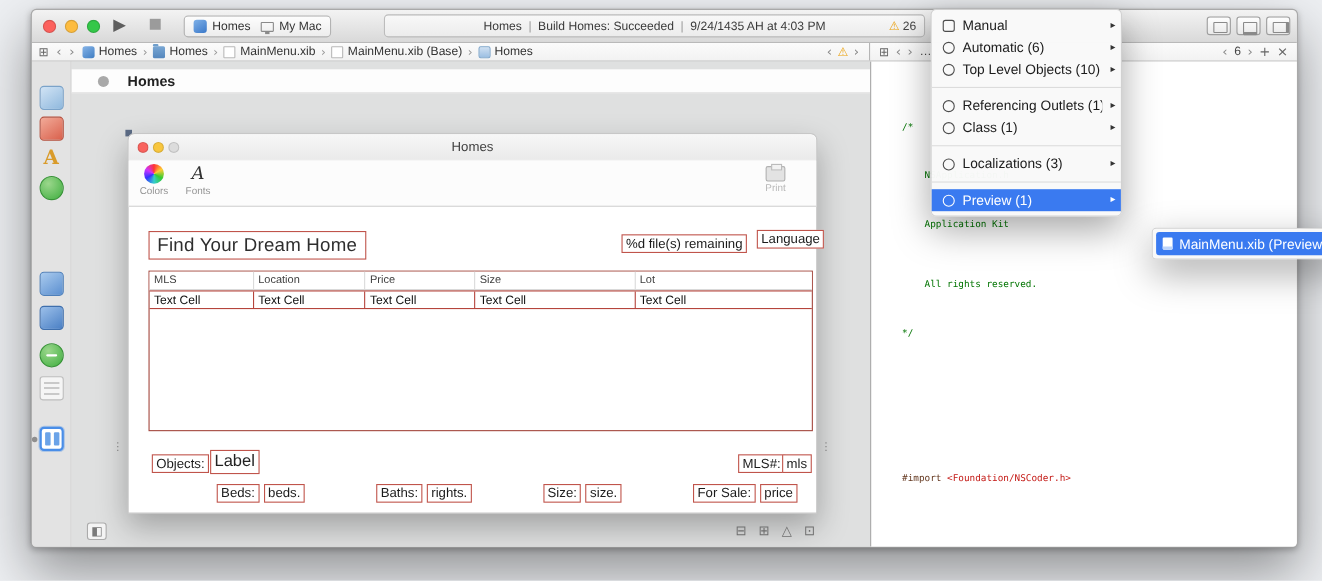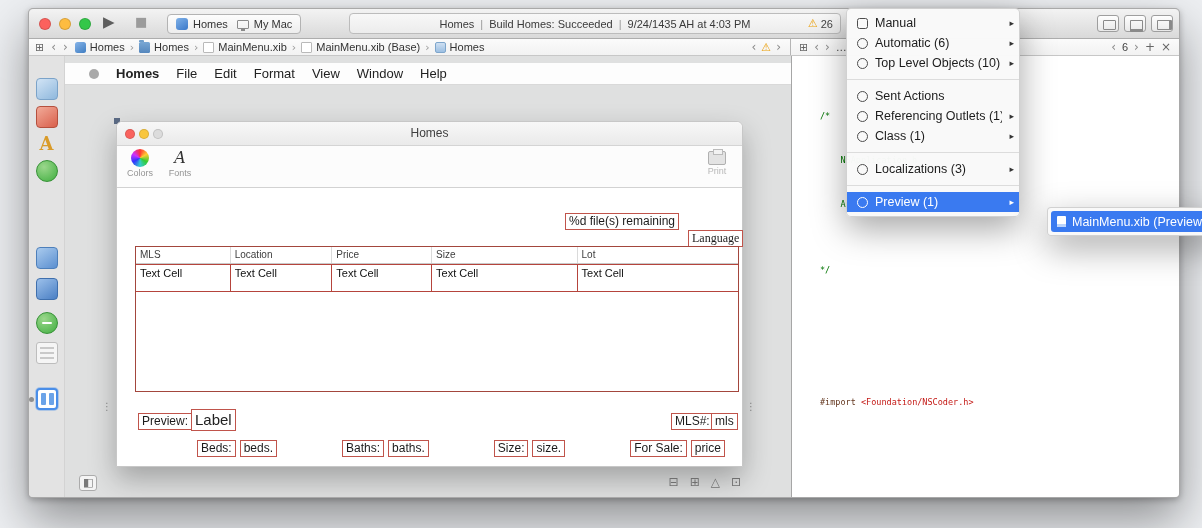--- a/index.html
+++ b/index.html
@@ -89,35 +89,35 @@
 
   
   .dwin{position:absolute;left:51px;top:65px;width:627px;height:346px;background:#fff;border:1px solid #c7c7c7;border-radius:6px 6px 0 0;box-shadow:0 12px 28px rgba(0,0,0,.28);}
   .dw-titlebar{height:24px;background:linear-gradient(#f7f7f7,#eaeaea);border-bottom:1px solid #d4d4d4;border-radius:6px 6px 0 0;position:relative;}
   .dw-lights{position:absolute;left:8px;top:7px;display:flex;gap:4px;}
   .dw-light{width:10px;height:10px;border-radius:50%;border:1px solid rgba(0,0,0,.12);}
   .dwl-r{background:#f9635e;} .dwl-y{background:#f8c63e;} .dwl-g{background:#dcdcdc;}
   .dw-title{text-align:center;font-size:12px;color:#3f3f3f;line-height:23px;}
   .dw-toolbar{position:absolute;left:0;top:24px;right:0;height:42px;background:#fcfcfc;border-bottom:1px solid #d2d2d2;}
   .tool{position:absolute;top:3px;width:42px;text-align:center;}
-  .t-colors{left:2px;} .t-fonts{left:42px;} .t-print{right:4px;text-align:center;}
+  .t-colors{left:2px;} .t-fonts{left:42px;} .t-print{right:16px;text-align:center;}
   .tool .tlabel{font-size:9px;color:#949494;margin-top:1px;}
   .t-print .tlabel{color:#b8b8b8;}
   .wheel{width:18px;height:18px;border-radius:50%;margin:0 auto;background:conic-gradient(#f33,#fc3,#3c3,#3cc,#33f,#c3f,#f33);}
   .fonts-a{font:italic 16px/18px "DejaVu Serif",serif;color:#333;}
   .printer{width:18px;height:14px;margin:2px auto 0;background:#e3e3e3;border:1px solid #b0b0b0;border-radius:2px;position:relative;}
   .printer::before{content:"";position:absolute;left:4px;top:-3px;width:8px;height:4px;background:#f2f2f2;border:1px solid #bbb;}
   .rbox{display:inline-block;border:1px solid #c0544b;background:#fff;padding:0 3px;font-size:12px;line-height:15px;color:#1b1b1b;white-space:nowrap;}
   .dw-headline{position:absolute;left:18px;top:88px;font-size:17px;line-height:22px;padding:1px 7px;color:#2e2e2e;letter-spacing:.2px;}
   .dw-remaining{position:absolute;left:448px;top:91px;}
-  .dw-language{position:absolute;left:571px;top:108px;font-family:Liberation Serif, serif;}
+  .dw-language{position:absolute;left:571px;top:87px;}
   .dw-table{position:absolute;left:18px;top:124px;width:604px;height:146px;border:1px solid #a3463d;background:#fff;}
   .dw-thead{display:flex;height:17px;border-bottom:1px solid #c9c9c9;background:#fff;}
   .th{font-size:10px;color:#3e3e3e;padding:2px 0 0 4px;border-right:1px solid #dadada;}
-  .dw-trow{display:flex;height:28px;border-top:1px solid #b5443c;border-bottom:1px solid #b5443c;}
+  .dw-trow{display:flex;height:17px;border-top:1px solid #b5443c;border-bottom:1px solid #b5443c;}
   .td{font-size:11px;color:#101010;padding:2px 0 0 4px;border-right:1px solid #b5443c;}
   .th:nth-of-type(1),.td:nth-of-type(1){width:95px;}
   .th:nth-of-type(2),.td:nth-of-type(2){width:102px;}
   .th:nth-of-type(3),.td:nth-of-type(3){width:100px;}
   .th:nth-of-type(4),.td:nth-of-type(4){width:146px;}
   .th:nth-of-type(5),.td:nth-of-type(5){width:161px;border-right:none;}
   .dw-addr{position:absolute;left:21px;top:291px;}
   .dw-addr-val{position:absolute;left:74px;top:287px;font-size:15px;line-height:20px;color:#222;}
   .dw-mls{position:absolute;left:554px;top:291px;}
   .dw-mls-val{position:absolute;left:594px;top:291px;}
@@ -254,29 +254,20 @@
 
         <span class="dock-icon d-list"></span>
 
         <span class="dock-icon d-selected"></span>
       </div>
 
     <div class="canvas">
       <div class="cv-menubar">
         <span class="apple-dot"></span>
         <span class="mb-app">Homes</span>
-        <span style="display:flex;gap:17px">
-
-        <span class="mb-item">File</span>
-            <span class="mb-item">Edit</span>
-            <span class="mb-item">Format</span>
-            <span class="mb-item">View</span>
-            <span class="mb-item">Window</span>
-            <span class="mb-item">Help</span>
-          </span>
       </div>
 
       <span class="knob"></span>
       <span class="handle h1 g">⋮</span>
       <span class="handle h2 g">⋮</span>
 
       <div class="dwin">
         <div class="dw-titlebar">
           <span class="dw-lights">
             <span class="dw-light dwl-r"></span>
@@ -293,20 +284,21 @@
           <div class="tool t-fonts">
             <div class="fonts-a">A</div>
             <div class="tlabel">Fonts</div>
           </div>
           <div class="tool t-print">
             <div class="printer"></div>
             <div class="tlabel">Print</div>
           </div>
         </div>
 
+        <span class="rbox dw-headline">Find Your Dream Home</span>
         <span class="rbox dw-remaining">%d file(s) remaining</span>
         <span class="rbox dw-language">Language</span>
 
         <div class="dw-table">
           <div class="dw-thead">
 
           <span class="th">MLS</span>
               <span class="th">Location</span>
               <span class="th">Price</span>
               <span class="th">Size</span>
@@ -315,35 +307,35 @@
           <div class="dw-trow">
 
           <span class="td">Text Cell</span>
               <span class="td">Text Cell</span>
               <span class="td">Text Cell</span>
               <span class="td">Text Cell</span>
               <span class="td">Text Cell</span>
             </div>
         </div>
 
-        <span class="rbox dw-addr">Preview:</span>
+        <span class="rbox dw-addr">Objects:</span>
         <span class="rbox dw-addr-val">Label</span>
         <span class="rbox dw-mls">MLS#:</span>
         <span class="rbox dw-mls-val">mls</span>
 
         <div class="dw-fields">
 
             <span class="fld">
               <span class="rbox">Beds:</span>
               <span class="rbox">beds.</span>
             </span>
 
             <span class="fld">
               <span class="rbox">Baths:</span>
-              <span class="rbox">baths.</span>
+              <span class="rbox">rights.</span>
             </span>
 
             <span class="fld">
               <span class="rbox">Size:</span>
               <span class="rbox">size.</span>
             </span>
 
             <span class="fld">
               <span class="rbox">For Sale:</span>
               <span class="rbox">price</span>
@@ -363,20 +355,21 @@
     <div class="code">
       
     
         <div class="cl"><span></span><span class=" com">/*</span></div>
       
         <div class="cl"><span></span><span class=" com">    NSApplication.h</span></div>
       
         <div class="cl"><span></span><span class=" com">    Application Kit</span></div>
       
       
+        <div class="cl"><span></span><span class=" com">    All rights reserved.</span></div>
       
         <div class="cl"><span></span><span class=" com">*/</span></div>
       
         <div class="cl"><span></span><span></span></div>
       
         <div class="cl"><span></span><span></span></div>
       
         <div class="cl"><span class=" dir">#import </span><span class=" str">&lt;Foundation/NSCoder.h&gt;</span></div>
       
         
@@ -459,25 +452,20 @@
         <span class="m-label">Automatic (6)</span>
         <span class="m-arrow g">▸</span>
       </span>
 
       <span class="m-item sep-after">
         <span class="m-icon"></span>
         <span class="m-label">Top Level Objects (10)</span>
         <span class="m-arrow g">▸</span>
       </span>
 
-      <span class="m-item">
-        <span class="m-icon"></span>
-        <span class="m-label">Sent Actions</span>
-        <span class="m-arrow g"></span>
-      </span>
 
 
       <span class="m-item">
         <span class="m-icon"></span>
         <span class="m-label">Referencing Outlets (1)</span>
         <span class="m-arrow g">▸</span>
       </span>
 
       <span class="m-item sep-after">
         <span class="m-icon"></span>

